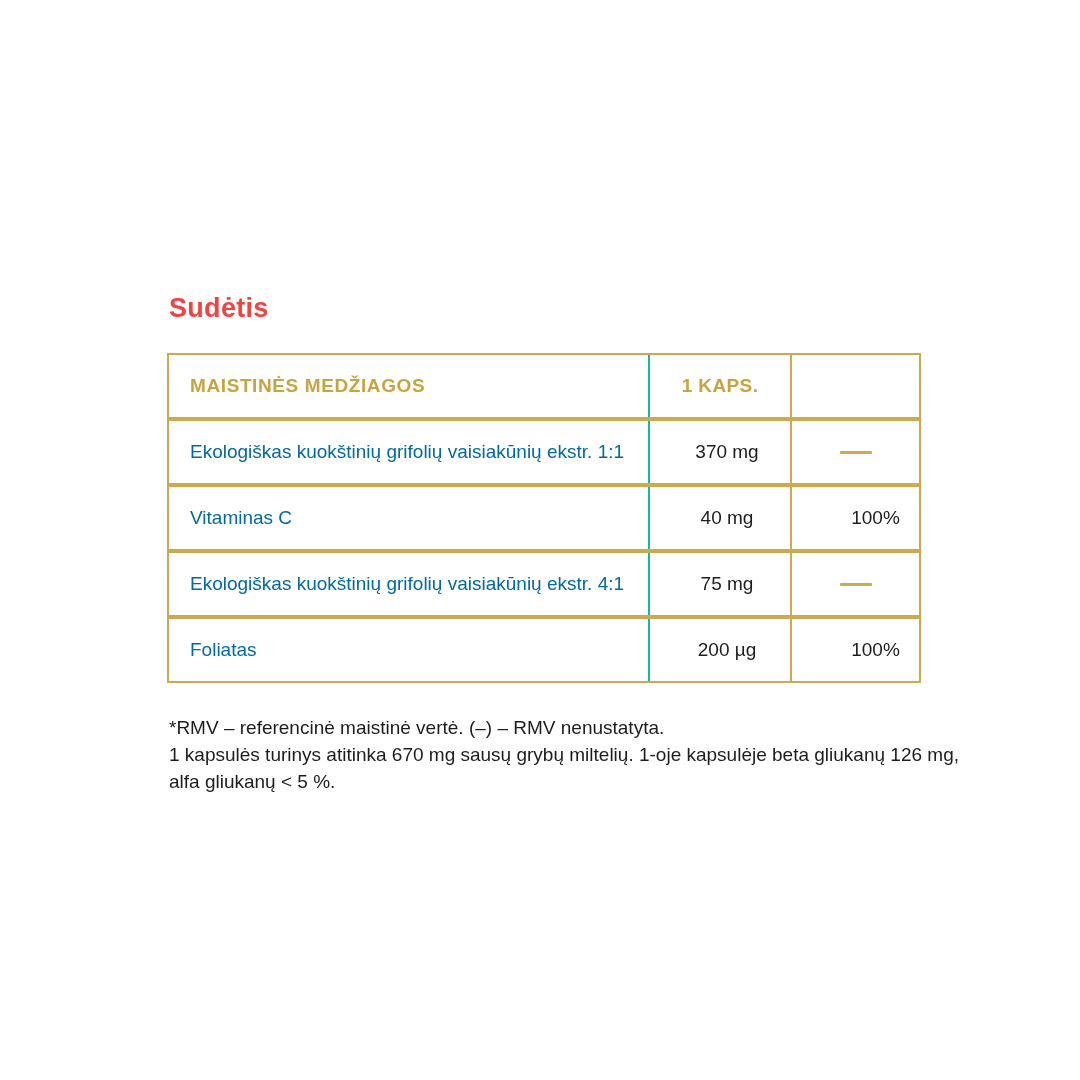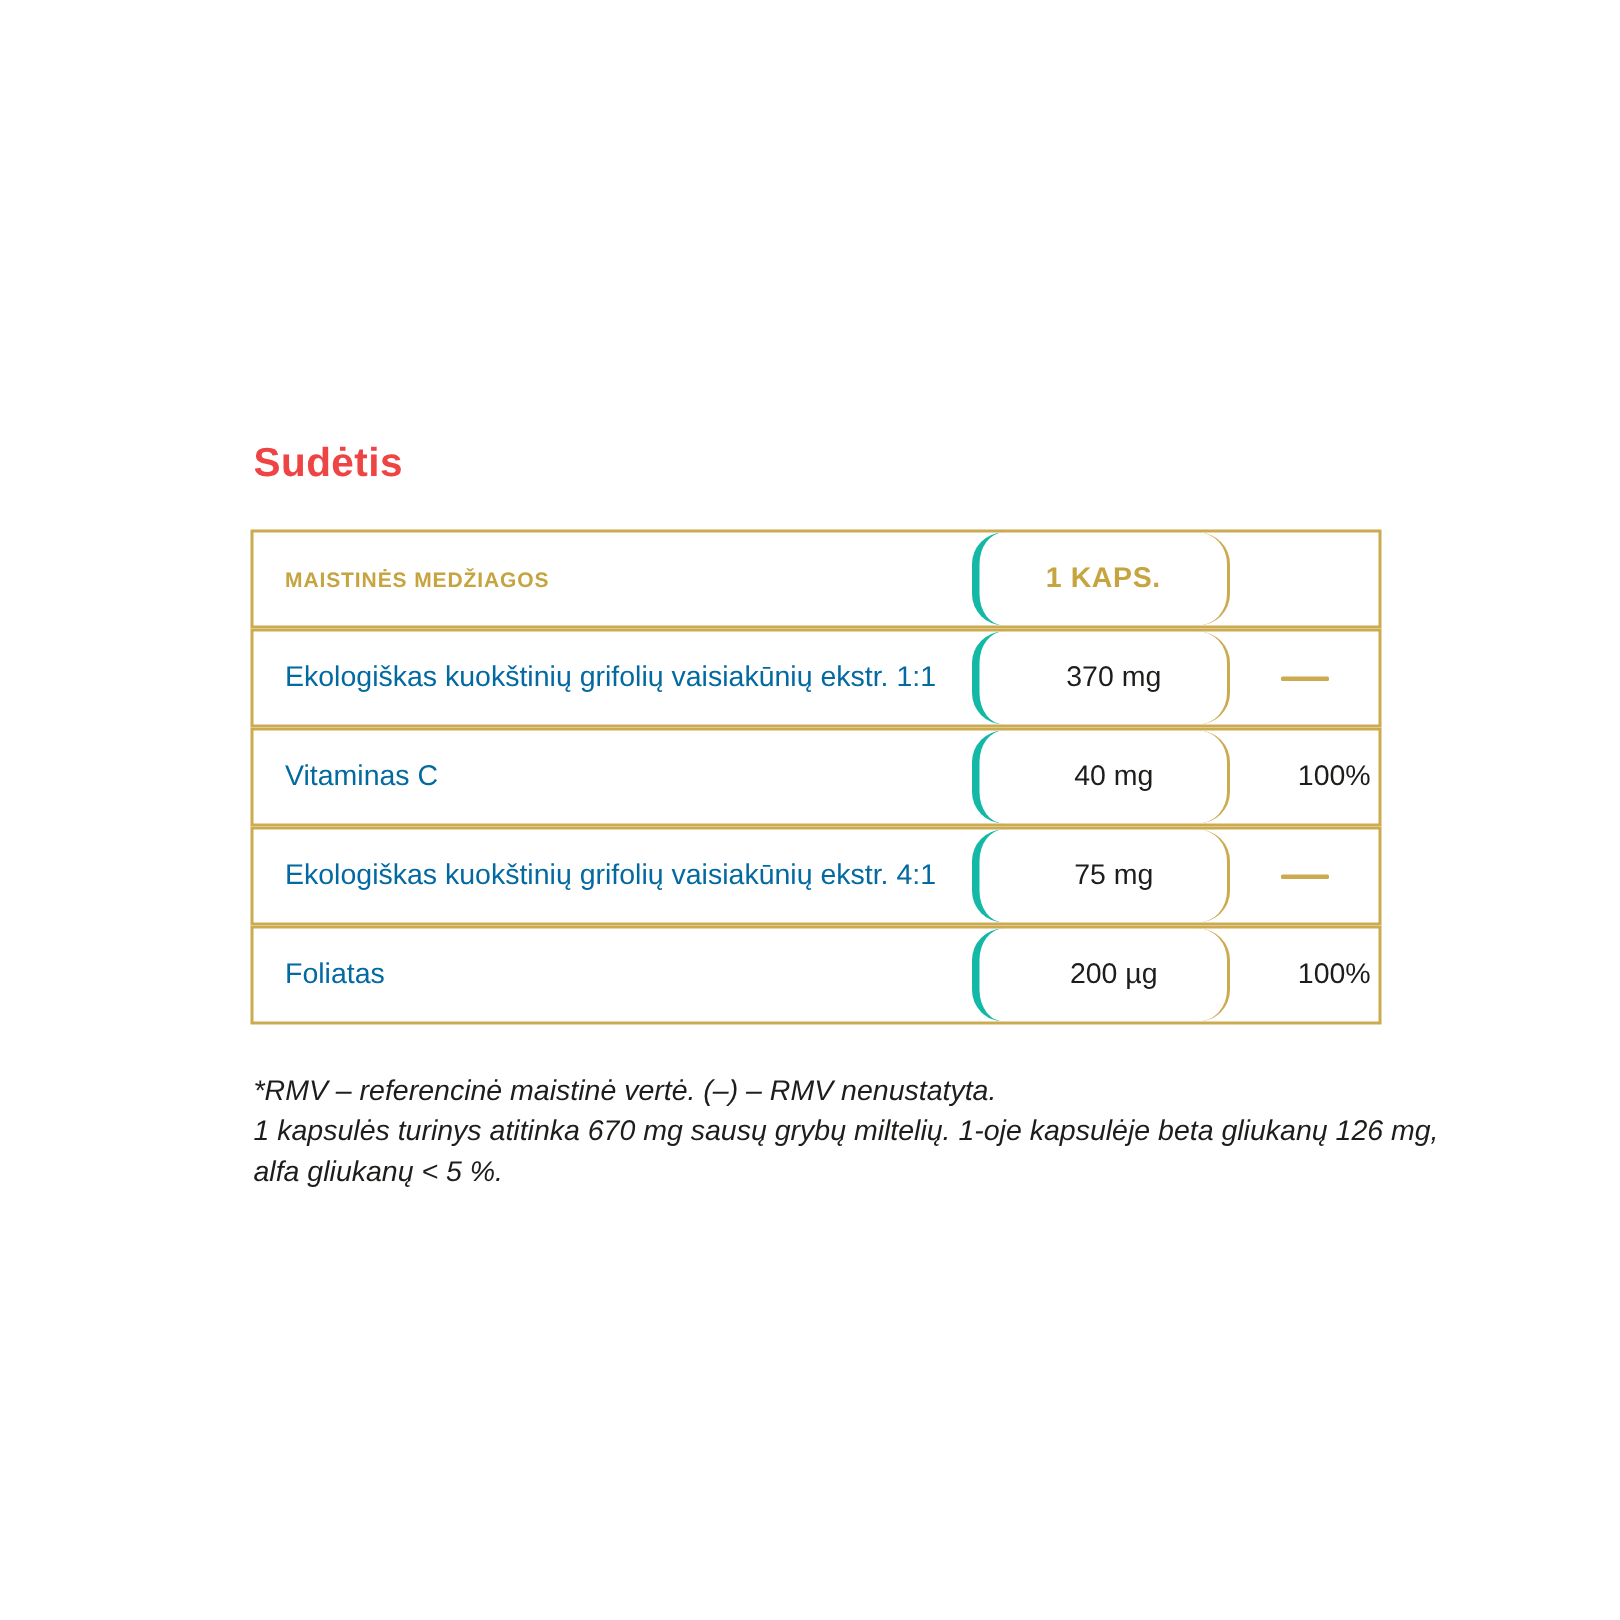--- a/index.html
+++ b/index.html
@@ -45,42 +45,41 @@
   .c1 {
     box-sizing: border-box;
     width: 479px;
     display: flex;
     align-items: center;
     padding-left: 21px;
     padding-right: 10px;
   }
   .c2 {
     box-sizing: border-box;
-    width: 172px;
-    border-left: 5px solid #14b8a6;
+    width: 144px;
+    border-left: 2px solid #14b8a6;
     border-right: 2px solid #cbaa50;
     display: flex;
     align-items: center;
     justify-content: center;
-    border-radius: 21px;
   }
   .c3 {
     box-sizing: border-box;
     flex: 1;
     display: flex;
     align-items: center;
     justify-content: center;
   }
   .header-row .c1,
   .header-row .c2,
   .header-row .c3 {
     color: #c6a440;
     font-weight: 700;
   }
-  .header-row .c1 { font-size: 14px; letter-spacing: 0.6px; border-radius: 25px; }
+  .header-row .c1 { font-size: 19px; letter-spacing: 0.6px; border-radius: 25px; }
   .header-row .c2 { font-size: 19px; letter-spacing: 0.4px; }
   .header-row .c3 { font-size: 18px; letter-spacing: 0.2px; }
 
   .t-row .name   { font-size: 19px; color: #0369a1; }
   .t-row .amount { font-size: 19px; color: #1d1d1b; padding-left: 14px; }
   .t-row .rmv    { font-size: 19px; color: #1d1d1b; margin-left: 40px; }
 
   .dash {
     width: 32px;
     height: 3px;
@@ -89,21 +88,20 @@
   }
 
   
   .footnotes {
     position: absolute;
     left: 169px;
     top: 714px;
     font-size: 19px;
     line-height: 27px;
     color: #1d1d1b;
-    font-style: italic;
   }
   .footnotes div { white-space: nowrap; }
 </style>
 </head>
 <body>
 
 <div class="canvas">
 
   <div class="section-title">Sudėtis</div>
 

